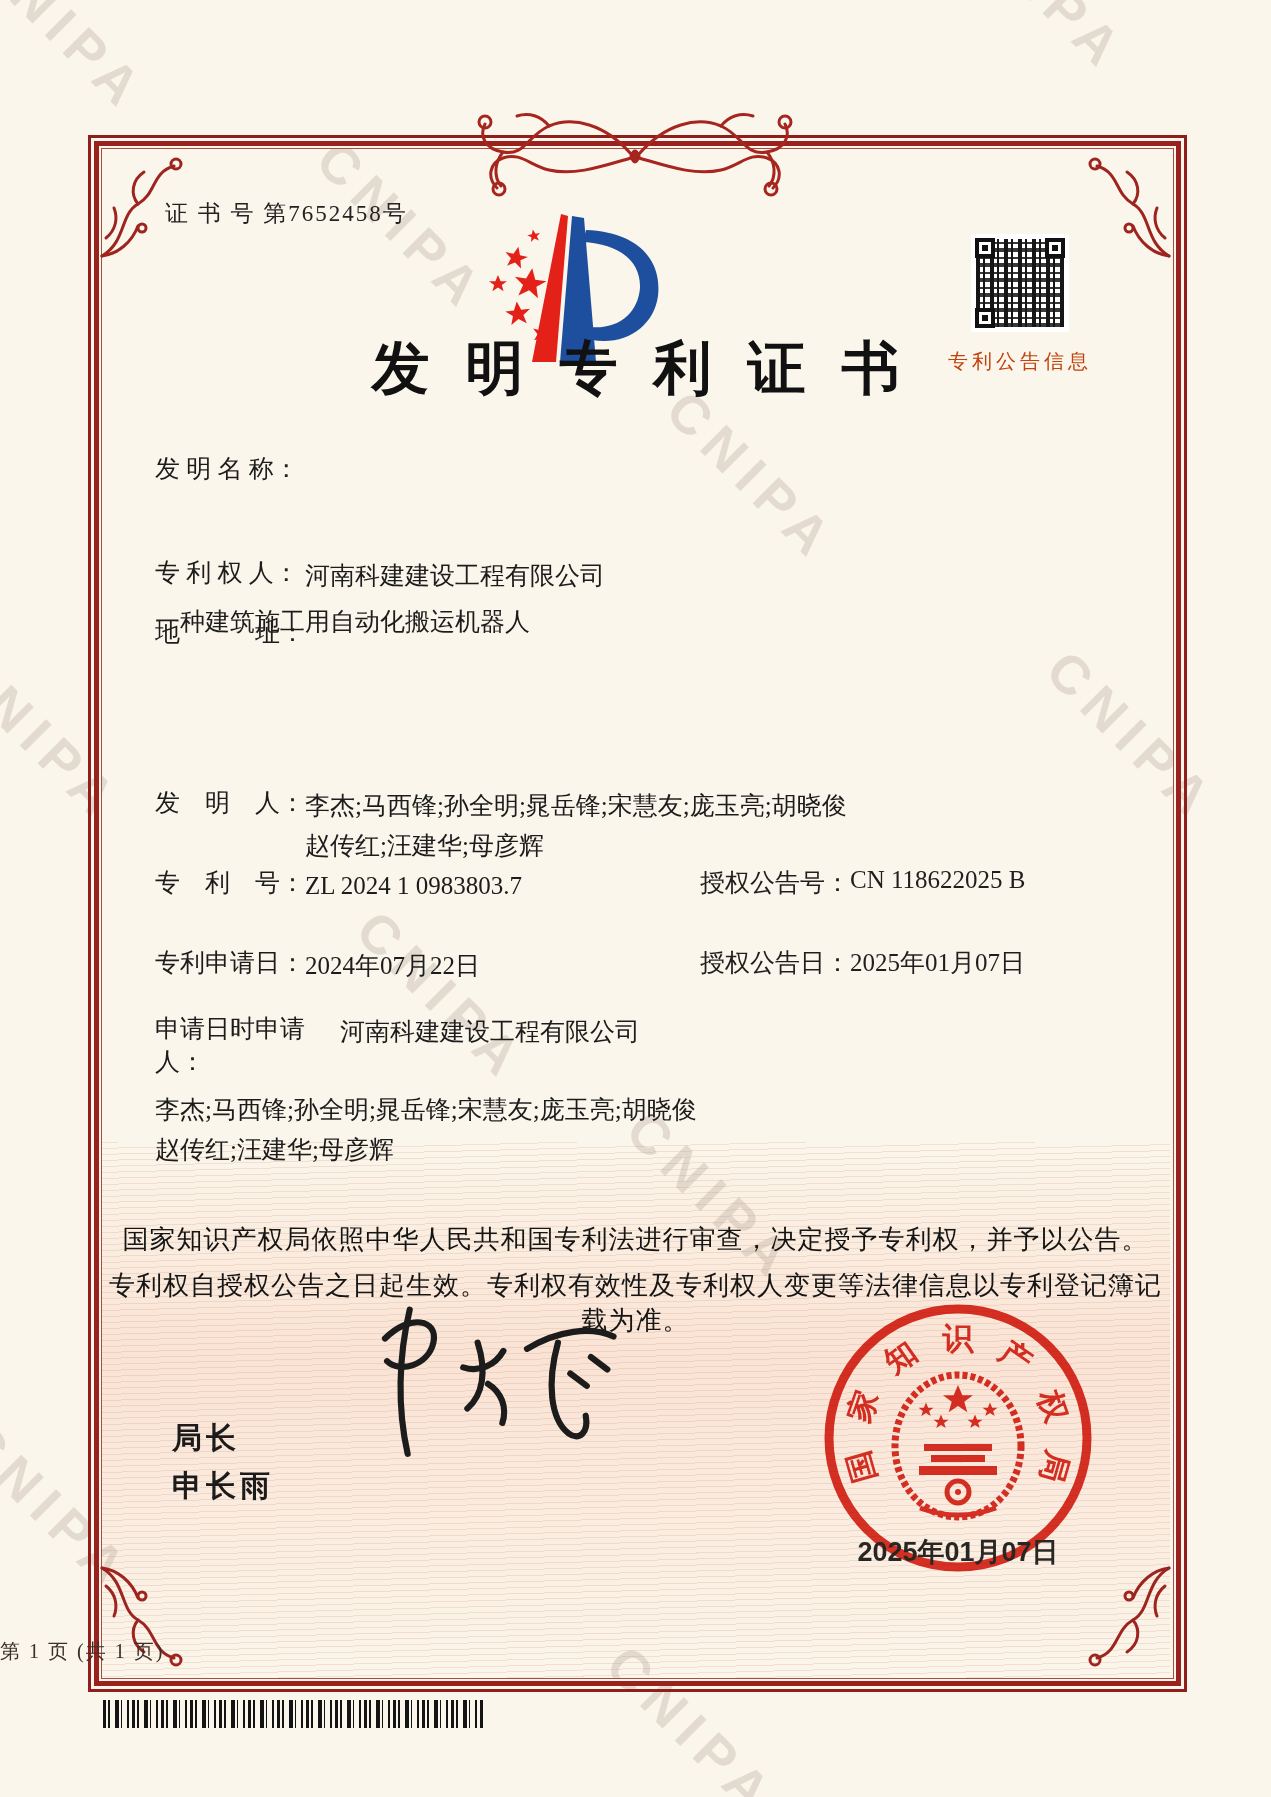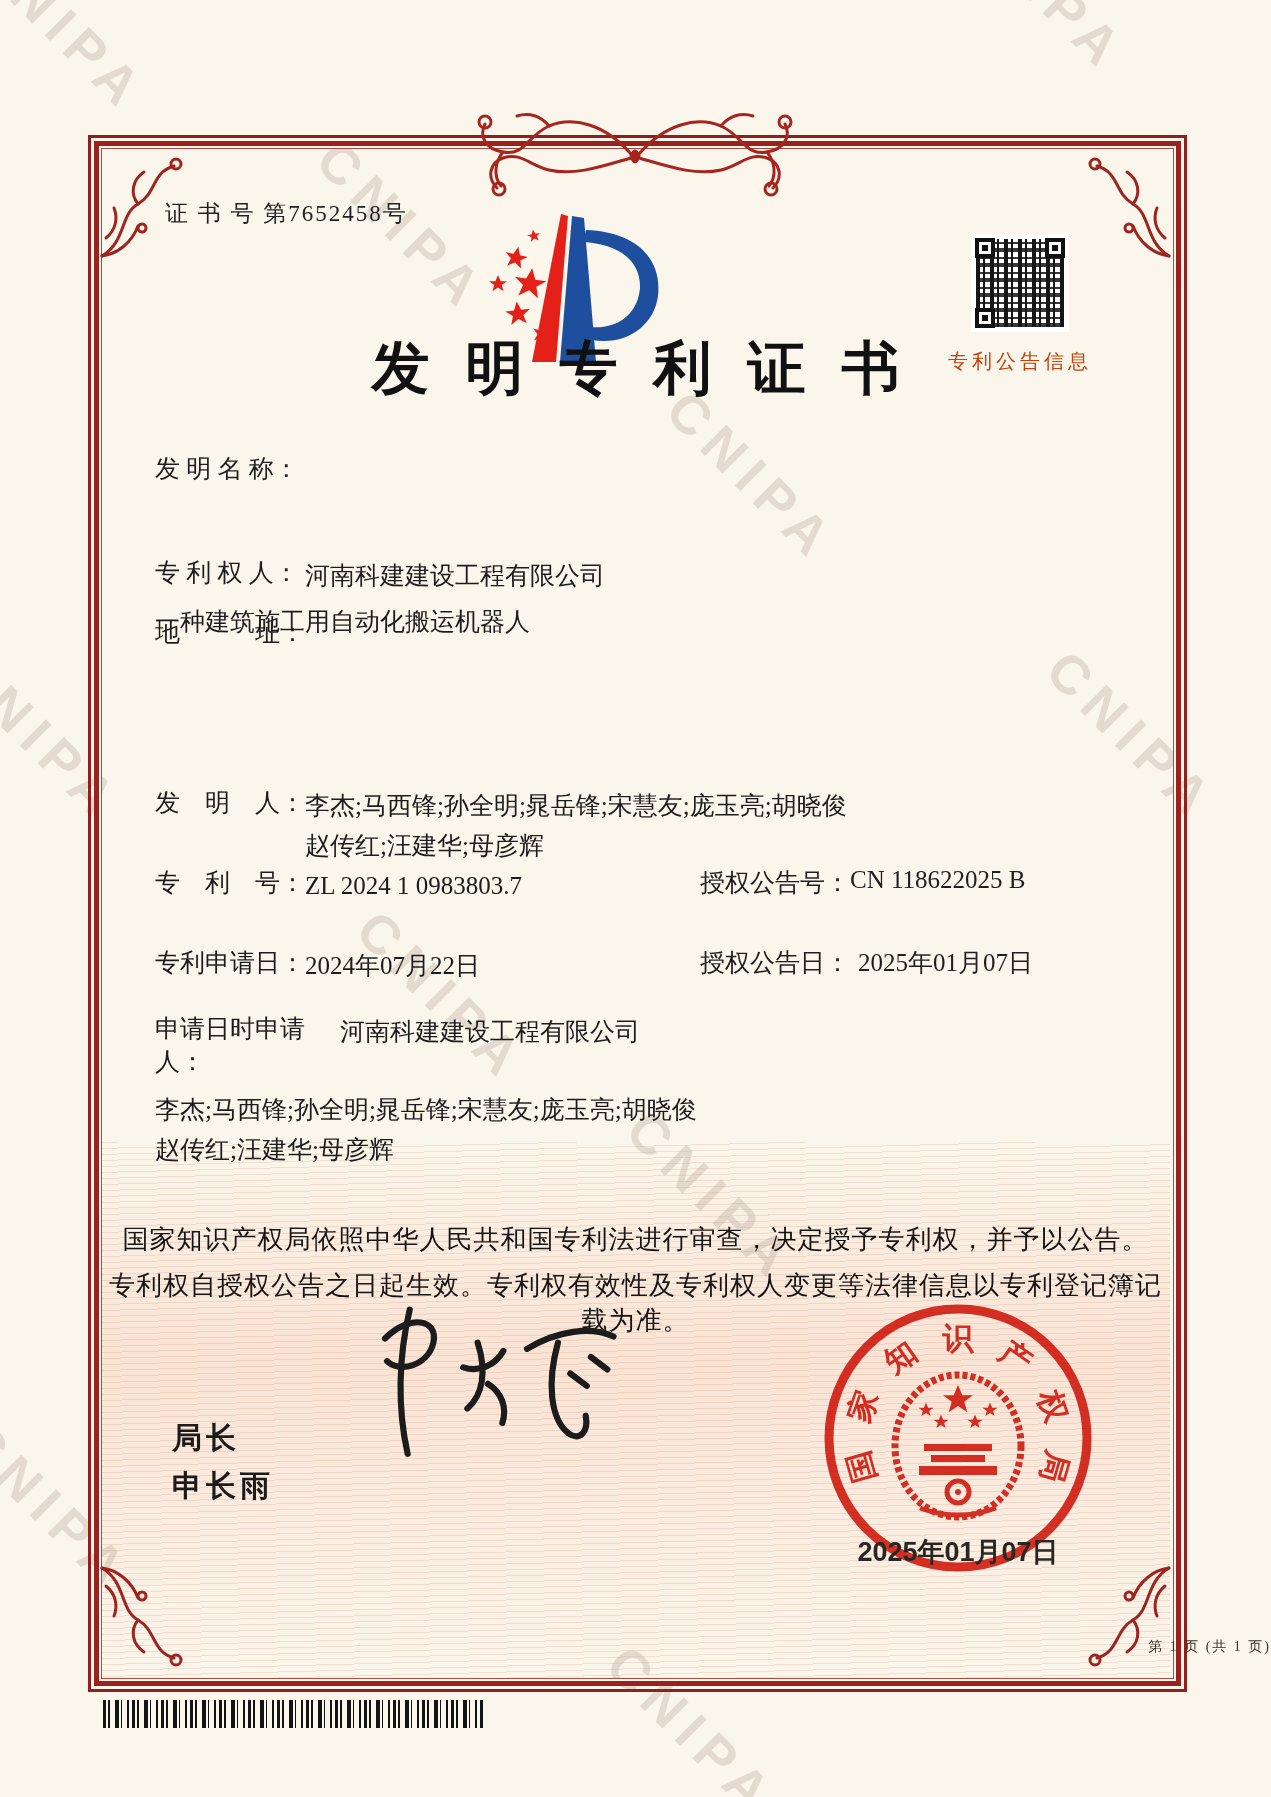--- a/index.html
+++ b/index.html
@@ -92,22 +92,22 @@
   .r2{transform:translate(-50%,-50%) rotate(-71deg)  translateY(-100px);}
   .r3{transform:translate(-50%,-50%) rotate(-35deg)  translateY(-100px);}
   .r4{transform:translate(-50%,-50%) rotate(0deg)    translateY(-100px);}
   .r5{transform:translate(-50%,-50%) rotate(35deg)   translateY(-100px);}
   .r6{transform:translate(-50%,-50%) rotate(71deg)   translateY(-100px);}
   .r7{transform:translate(-50%,-50%) rotate(106deg)  translateY(-100px);}
   .seal-date{position:absolute;left:0;top:238px;width:100%;text-align:center;
     font-size:27px;font-weight:700;color:#1d1d1b;letter-spacing:0px;
     font-family:"Liberation Sans","DejaVu Sans",sans-serif;}
   
-  .page-info{position:absolute;left:0;top:1638px;width:100%;text-align:right;
-    font-size:14px;color:#3a2e28;letter-spacing:2px;}
+  .page-info{position:absolute;left:0;top:1638px;width:100%;text-align:left;
+    font-size:20px;color:#3a2e28;letter-spacing:2px;}
   .barcode{position:absolute;left:103px;top:1700px;width:380px;height:28px;
     background:repeating-linear-gradient(90deg,
       #141414 0 3px,transparent 3px 5px,
       #141414 5px 7px,transparent 7px 12px,
       #141414 12px 16px,transparent 16px 18px,
       #141414 18px 19px,transparent 19px 24px,
       #141414 24px 26px,transparent 26px 29px);
   }
 </style>
 </head>
@@ -260,21 +260,21 @@
   </div>
   <div class="rcol" style="top:866px;">
     <span class="lbl">授权公告号：</span>
     <span class="val">CN 118622025 B</span>
   </div>
 
   <div class="row" style="top:946px;">
     <span class="lbl">专利申请日：</span>
     <span class="val">2024年07月22日</span>
   </div>
-  <div class="rcol" style="top:946px;gap:8px;">
+  <div class="rcol" style="top:946px;">
     <span class="lbl">授权公告日：</span>
     <span class="val">2025年01月07日</span>
   </div>
 
   <div class="row" style="top:1012px;">
     <span class="lbl lbl-wide">申请日时申请人：</span>
     <span class="val">河南科建建设工程有限公司</span>
   </div>
 
   <div class="row" style="top:1090px;">

